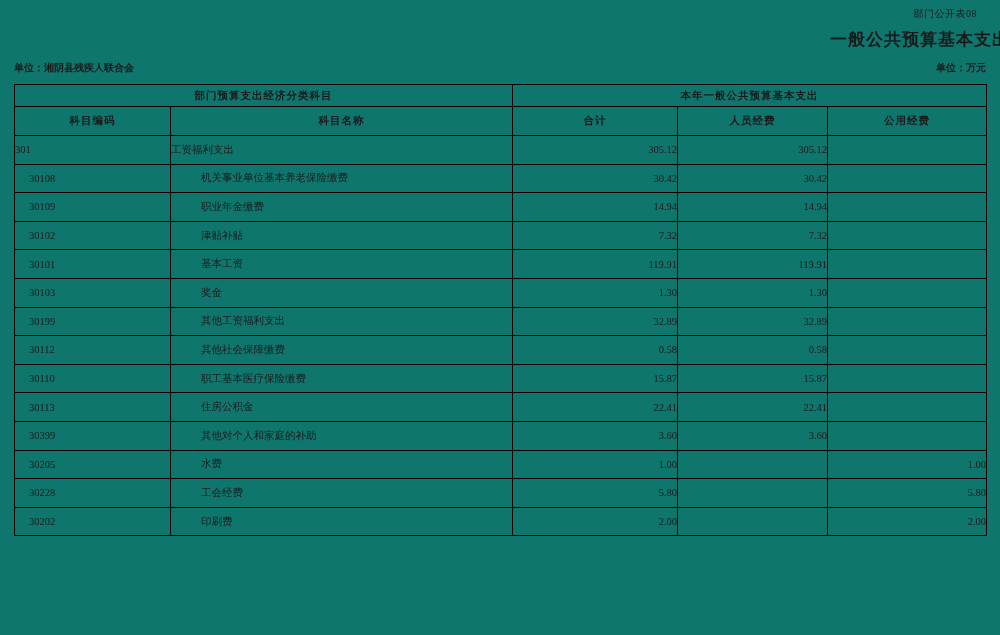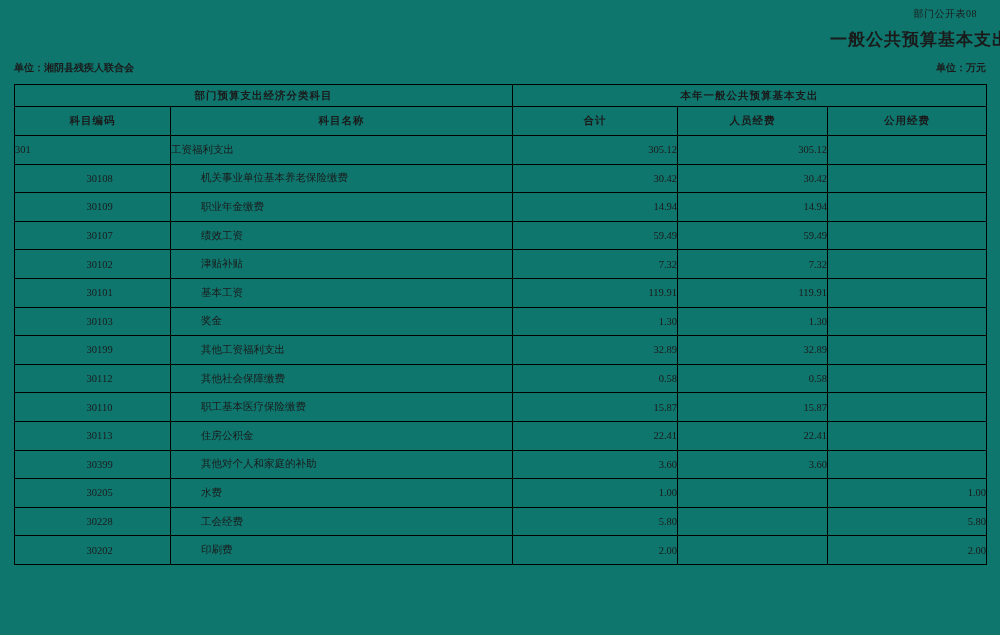--- a/index.html
+++ b/index.html
@@ -66,21 +66,21 @@
   thead th {
     font-weight: bold;
     text-align: center;
     letter-spacing: 1px;
   }
   tr.h-group th { height: 21px; }
   tr.h-cols th  { height: 28px; }
   tbody td { height: 27.6px; }
   td.c-code { text-align: left; padding-left: 3px; }
   td.c-name { text-align: left; padding-left: 3px; margin-left: 22px; }
-  tr.level-2 td.c-code { padding-left: 14px; text-align: center; }
+  tr.level-2 td.c-code { padding-left: 14px; }
   tr.level-2 td.c-name { padding-left: 30px; }
   td.c-num  { text-align: right; padding-right: 5px; font-family: Liberation Serif, serif; }
 </style>
 </head>
 <body>
 
 <div class="page">
 
   <div class="doc-label">部门公开表08</div>
 
@@ -128,27 +128,20 @@
           <td class="c-num"></td>
         </tr>
         <tr class="level-2">
           <td class="c-code">30109</td>
           <td class="c-name">职业年金缴费</td>
           <td class="c-num">14.94</td>
           <td class="c-num">14.94</td>
           <td class="c-num"></td>
         </tr>
         <tr class="level-2">
-          <td class="c-code">30107</td>
-          <td class="c-name">绩效工资</td>
-          <td class="c-num">59.49</td>
-          <td class="c-num">59.49</td>
-          <td class="c-num"></td>
-        </tr>
-        <tr class="level-2">
           <td class="c-code">30102</td>
           <td class="c-name">津贴补贴</td>
           <td class="c-num">7.32</td>
           <td class="c-num">7.32</td>
           <td class="c-num"></td>
         </tr>
         <tr class="level-2">
           <td class="c-code">30101</td>
           <td class="c-name">基本工资</td>
           <td class="c-num">119.91</td>

